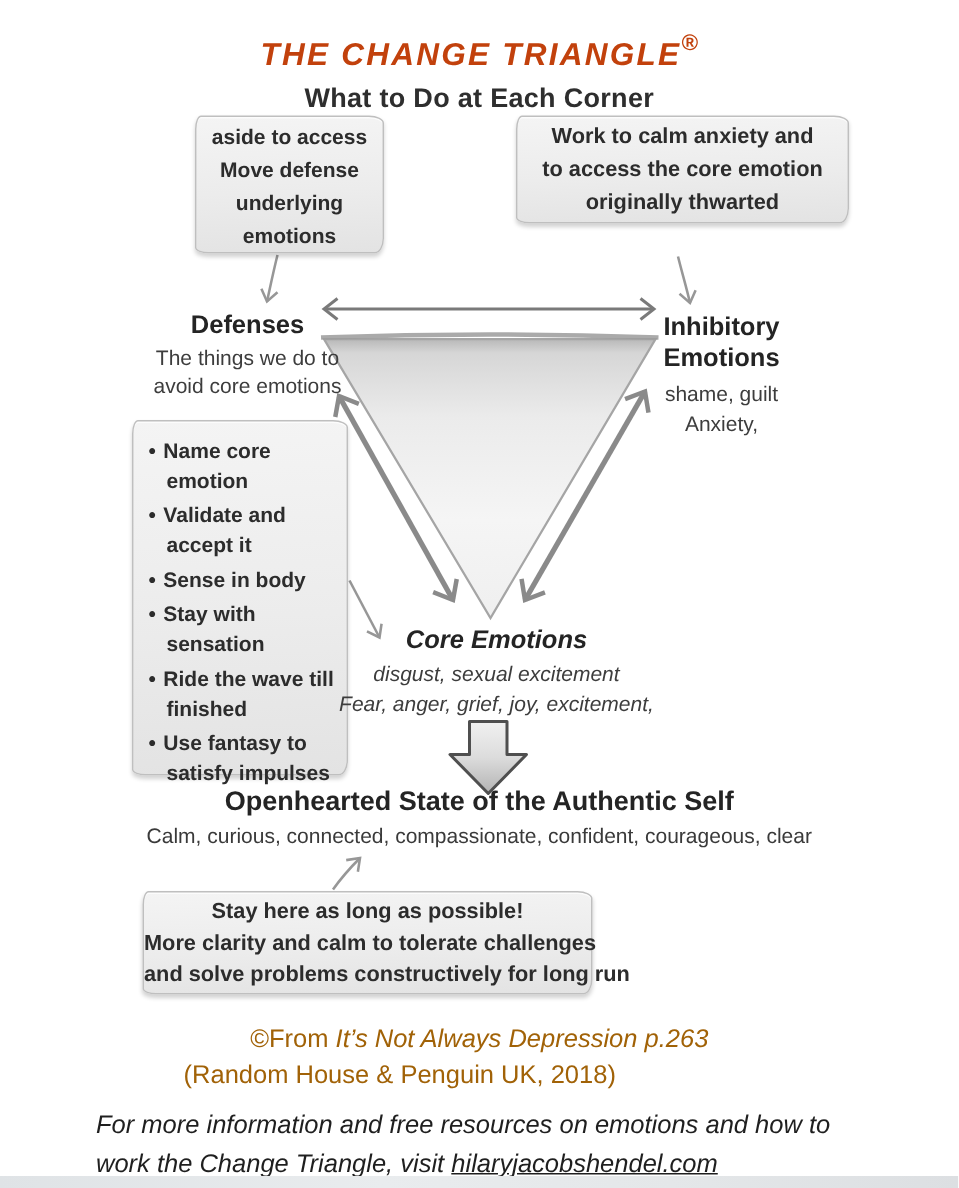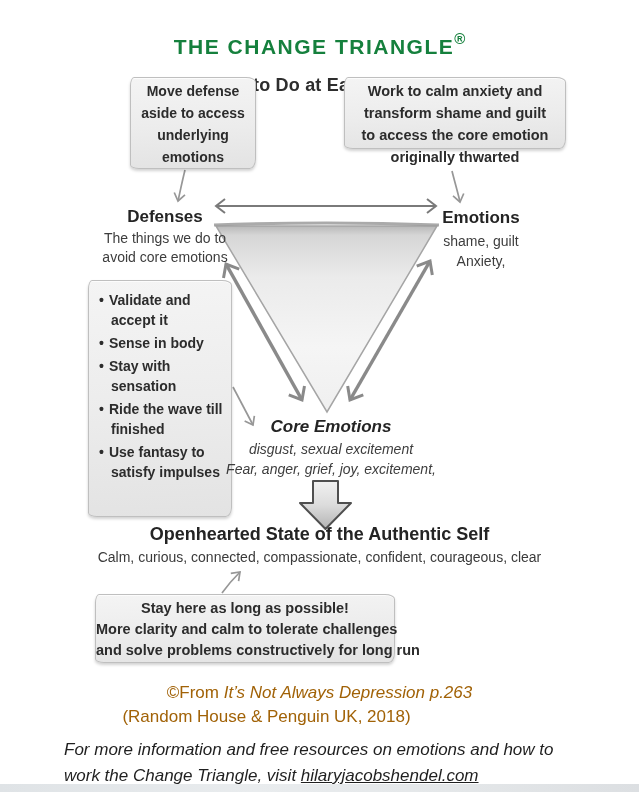--- a/index.html
+++ b/index.html
@@ -1,21 +1,21 @@
 <!DOCTYPE html>
 <html><head>
 <meta charset="utf-8">
 <style>
   html,body{margin:0;padding:0;background:#fff;}
   .page{position:relative;width:639px;height:792px;background:#ffffff;overflow:hidden;
         font-family:"Liberation Sans",sans-serif;color:#2b2b2b;}
   .gfx{position:absolute;left:0;top:0;width:639px;height:792px;}
 
   .titleblock{position:absolute;top:16px;left:0;width:639px;text-align:center;}
-  .titleblock h1{margin:16px;font-size:21px;font-weight:bold;letter-spacing:1.5px;color:#15803d;}
+  .titleblock h1{margin:6px;font-size:21px;font-weight:bold;letter-spacing:1.5px;color:#c2410c;font-style:italic;}
   .titleblock h1 sup{font-size:15px;letter-spacing:0;position:relative;top:-2px;}
   .titleblock h2{margin:3px 0 0;font-size:18px;font-weight:bold;letter-spacing:.2px;color:#2e2e2e;}
 
   .note{position:absolute;box-sizing:border-box;text-align:center;font-weight:bold;color:#2c2c2c;
         background:linear-gradient(178deg,#f4f4f4 0%,#ececec 55%,#e3e3e3 100%);
         border:1px solid #bfbfbf;border-radius:4px 10px 6px 9px / 9px 5px 10px 4px;
         box-shadow:0 2px 3px rgba(0,0,0,.18), inset 0 1px 0 rgba(255,255,255,.7);}
   .note > div{white-space:nowrap;}
 
   .box-defense{left:130px;top:77px;width:126px;height:92px;font-size:14px;line-height:22px;padding-top:2px;}
@@ -100,53 +100,54 @@
 
     <path d="M313,481 L338,481 L338,503 L351,503 L325.5,529 L300,503 L313,503 Z" fill="url(#bigArrGrad)" stroke="#4f4f4f" stroke-width="2" stroke-linejoin="round"></path>
   </svg>
 
   <header class="titleblock">
     <h1><span>THE CHANGE TRIANGLE</span><sup>®</sup></h1>
     <h2>What to Do at Each Corner</h2>
   </header>
 
   <div class="note box-defense">
+      <div>aside to access</div>
       <div>Move defense</div>
-      <div>aside to access</div>
       <div>underlying</div>
       <div>emotions</div>
     </div>
 
   <div class="note box-inhibitory">
       <div>Work to calm anxiety and</div>
-      <div>transform shame and guilt</div>
       <div>to access the core emotion</div>
       <div>originally thwarted</div>
     </div>
 
   <div class="corner corner-defenses">
     <div class="corner-title">Defenses</div>
     <div class="corner-desc">
         <div>The things we do to</div>
         <div>avoid core emotions</div>
       </div>
   </div>
 
   <div class="corner corner-inhibitory">
     <div class="corner-title">
+        <div>Inhibitory</div>
         <div>Emotions</div>
       </div>
     <div class="corner-desc">
         <div>shame, guilt</div>
         <div>Anxiety,</div>
       </div>
   </div>
 
   <div class="note box-core-tips">
     <ul>
+        <li><span class="blt">•</span><span>Name core emotion</span></li>
         <li><span class="blt">•</span><span>Validate and accept it</span></li>
         <li><span class="blt">•</span><span>Sense in body</span></li>
         <li><span class="blt">•</span><span>Stay with sensation</span></li>
         <li><span class="blt">•</span><span>Ride the wave till finished</span></li>
         <li><span class="blt">•</span><span>Use fantasy to satisfy impulses</span></li>
       </ul>
   </div>
 
   <div class="corner corner-core">
     <div class="corner-title">Core Emotions</div>

